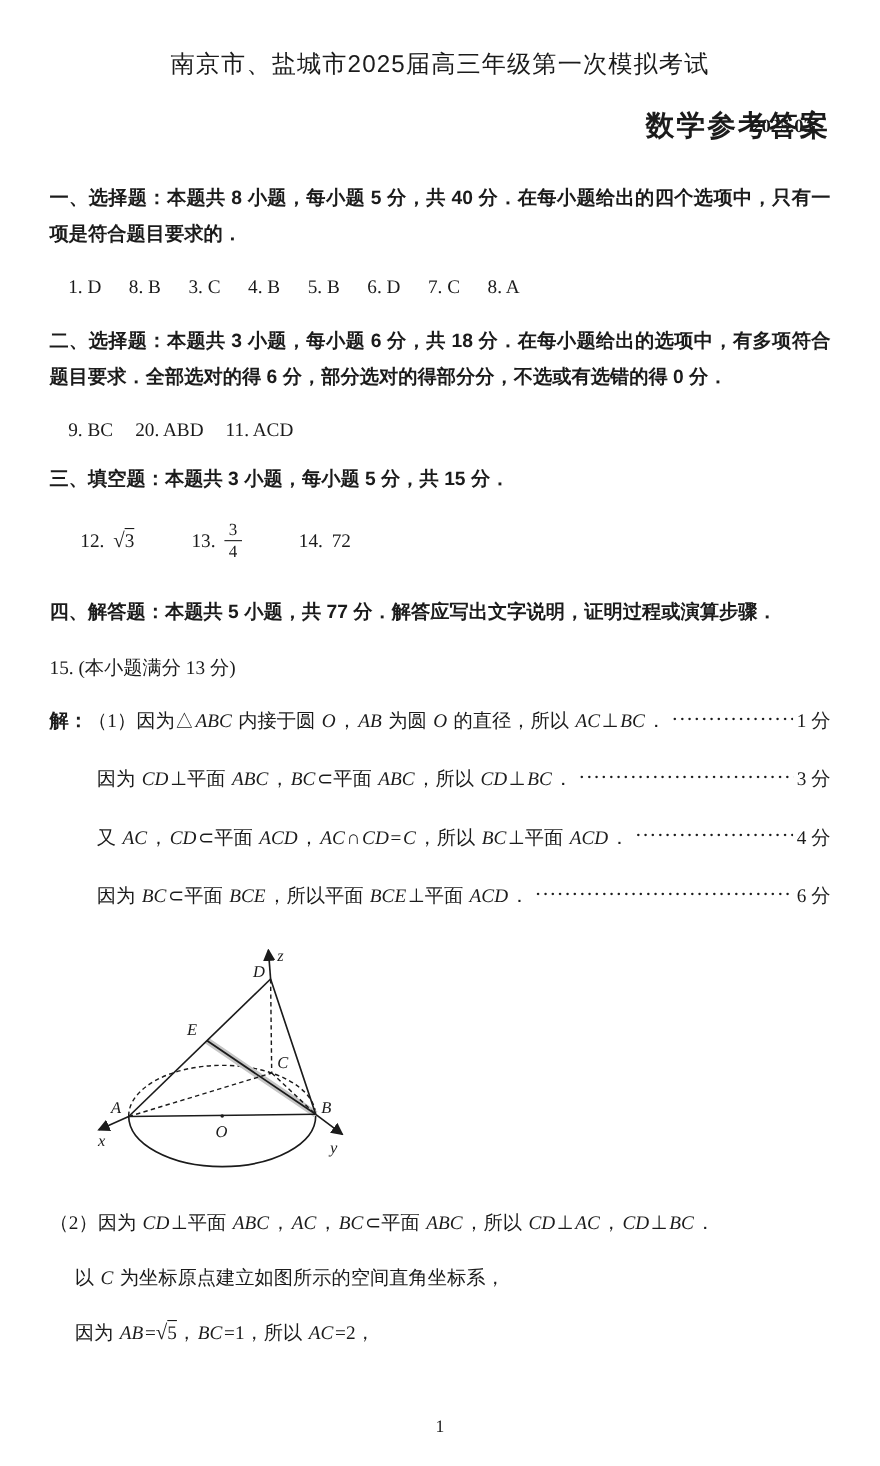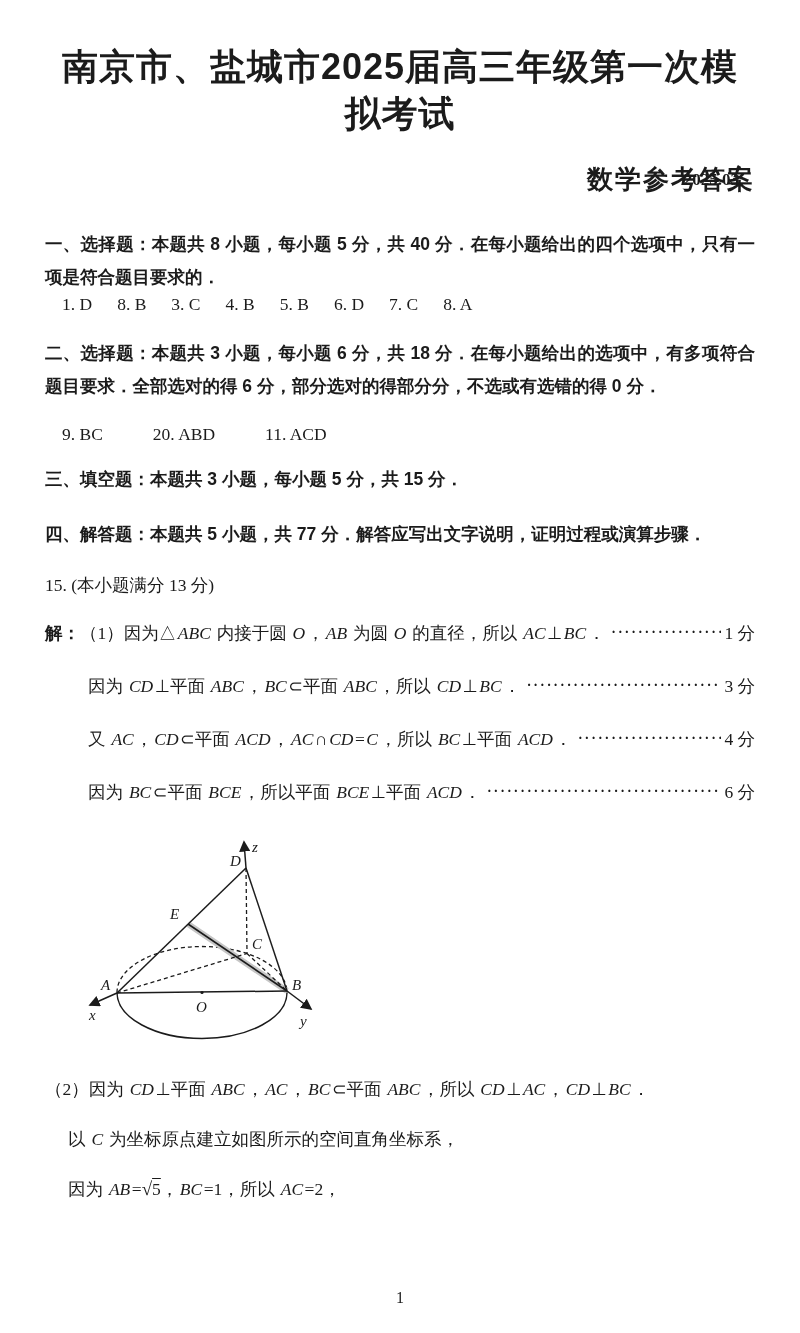--- a/index.html
+++ b/index.html
@@ -10,22 +10,22 @@
     color:#1b1b1b;
     position:relative;
     overflow:hidden;
   }
   .page { padding:44px 45px 0 45px; position:relative; height:100%; }
 
   
   .title {
     text-align:center;
     font-family:"Liberation Sans", sans-serif;
-    font-weight:700;
-    font-size:36px;
+    font-weight:400;
+    font-size:22px;
     letter-spacing:1px;
     line-height:1.3;
   }
   .subtitle-row { position:relative; margin-top:24px; height:36px; }
   .subtitle {
     text-align:right;
     font-family:"Liberation Sans", sans-serif;
     font-weight:700;
     font-size:26px;
     letter-spacing:2px;
@@ -44,22 +44,22 @@
     line-height:1.9;
     text-align:justify;
   }
   .h1 { margin-top:30px; }
   .h2 { margin-top:22px; }
   .h3 { margin-top:18px; }
   .h4 { margin-top:22px; }
 
   
   .ans-row { display:flex; font-size:17.5px; }
-  .row1 { gap:25px; padding-left:17px; }
-  .row2 { margin-top:20px; gap:50px; padding-left:17px; }
+  .row1 { margin-top:21px; gap:25px; padding-left:17px; }
+  .row2 { margin-top:20px; gap:20px; padding-left:17px; }
   .row3 { margin-top:14px; gap:52px; padding-left:28px; align-items:center; min-height:52px; }
   .ans-item { white-space:nowrap; }
   .fill-item { display:inline-flex; align-items:center; gap:8px; }
 
   .radicand { text-decoration:overline; }
   .radical { font-size:19px; }
   .frac { display:inline-flex; flex-direction:column; text-align:center;
           font-size:15.5px; line-height:1.15; vertical-align:middle; }
   .frac .num { border-bottom:1.3px solid #1b1b1b; padding:0 4px 1px 4px; }
   .frac .den { padding-top:1px; }
@@ -126,20 +126,37 @@
     </div>
 
   <div class="heading h2">二、选择题：本题共 3 小题，每小题 6 分，共 18 分．在每小题给出的选项中，有多项符合题目要求．全部选对的得 6 分，部分选对的得部分分，不选或有选错的得 0 分．</div>
   <div class="ans-row row2">
       <span class="ans-item">9. BC</span>
       <span class="ans-item">20. ABD</span>
       <span class="ans-item">11. ACD</span>
     </div>
 
   <div class="heading h3">三、填空题：本题共 3 小题，每小题 5 分，共 15 分．</div>
+  <div class="ans-row row3">
+      <span class="fill-item">
+        <span>12.</span>
+        <span class="seg-sqrt"><span class="radical">√</span><span class="radicand">3</span></span>
+      </span>
+      <span class="fill-item">
+        <span>13.</span>
+        <span class="frac">
+          <span class="num">3</span>
+          <span class="den">4</span>
+        </span>
+      </span>
+      <span class="fill-item">
+        <span>14.</span>
+        <span>72</span>
+      </span>
+    </div>
 
   <div class="heading h4">四、解答题：本题共 5 小题，共 77 分．解答应写出文字说明，证明过程或演算步骤．</div>
 
   <div class="q15-label">15. (本小题满分 13 分)</div>
 
   <div class="sol-block">
       <div class="sol-line">
         <span class="sol-text"><span class="seg-bold">解：</span><span class="seg-text">（1）因为△</span><span class="seg-math">ABC</span><span class="seg-text"> 内接于圆 </span><span class="seg-math">O</span><span class="seg-text">，</span><span class="seg-math">AB</span><span class="seg-text"> 为圆 </span><span class="seg-math">O</span><span class="seg-text"> 的直径，所以 </span><span class="seg-math">AC</span><span class="seg-text">⊥</span><span class="seg-math">BC</span><span class="seg-text">．</span></span>
         <span class="leader"></span>
         <span class="score">1 分</span>

